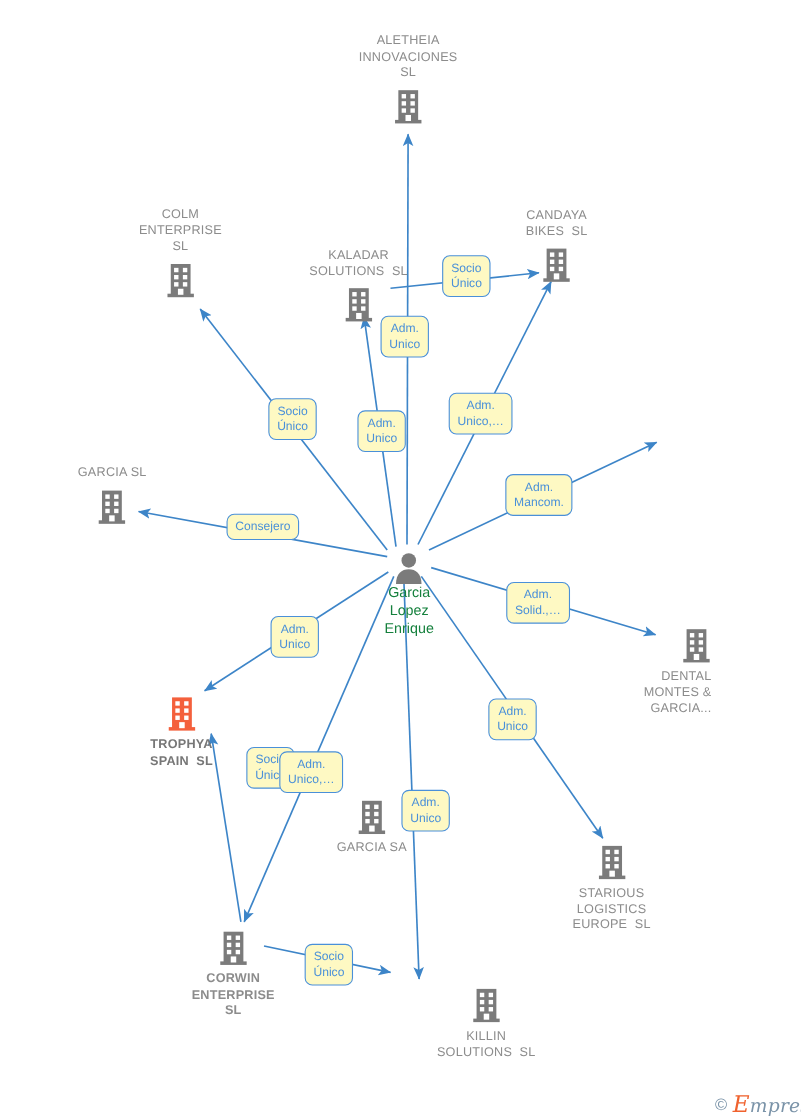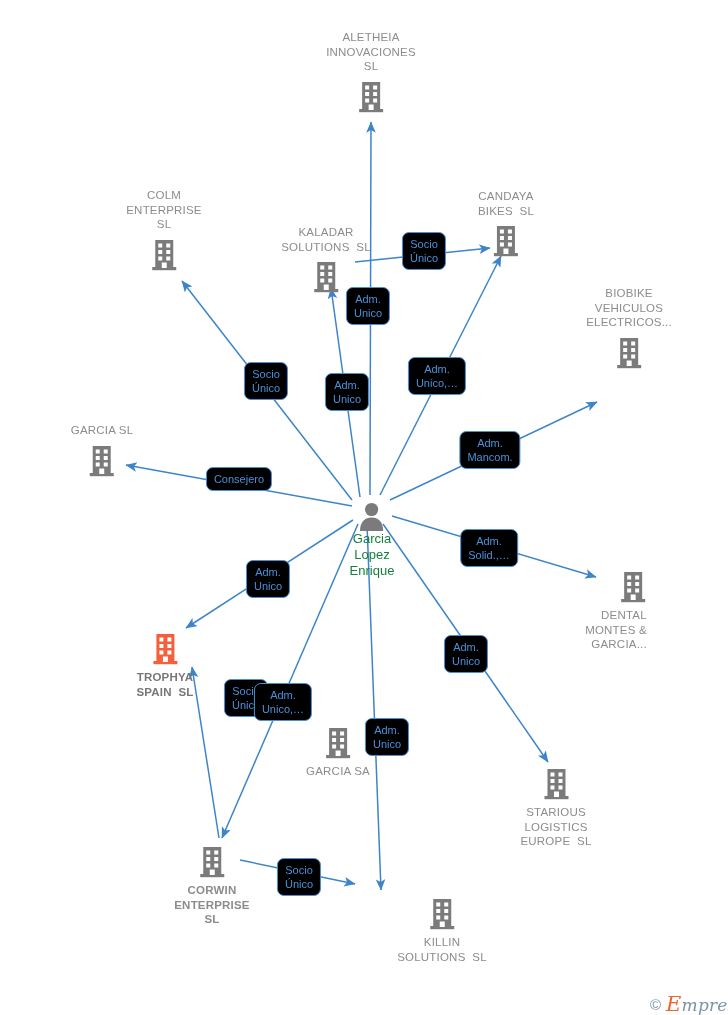--- a/index.html
+++ b/index.html
@@ -42,21 +42,21 @@
     letter-spacing: 0;
   }
   .node-icon {
     display: block;
     margin: 0 auto;
     line-height: 0;
   }
   .edge-label {
     position: absolute;
     transform: translate(-50%, -50%);
-    background: #000000;
+    background: #fef9c3;
     border: 1.3px solid #4a90d9;
     border-radius: 7px;
     color: #4a90d9;
     font-size: 11px;
     line-height: 14px;
     text-align: center;
     padding: 4px 7px 4px 7px;
     white-space: nowrap;
   }
   .watermark {
@@ -190,40 +190,20 @@
             <rect x="8" y="12" width="4" height="4"></rect>
             <rect x="16" y="12" width="4" height="4"></rect>
             <rect x="8" y="18.5" width="4" height="4"></rect>
             <rect x="16" y="18.5" width="4" height="4"></rect>
             <rect x="11.5" y="24.5" width="5" height="5.5"></rect>
           </g>
         </svg>
     </div>
   </div>
 
-  <div class="node" style="left:629px; top:286px;">
-    <div class="node-label">BIOBIKE<br>VEHICULOS<br>ELECTRICOS...</div>
-    <div class="node-icon" style="margin-top:6px;">
-      <svg width="28" height="34" viewBox="0 0 28 34">
-          <g fill="#7b7b7b">
-            <rect x="5" y="2" width="18" height="28"></rect>
-            <rect x="2" y="29" width="24" height="3.2"></rect>
-          </g>
-          <g fill="#ffffff">
-            <rect x="8" y="5.5" width="4" height="4"></rect>
-            <rect x="16" y="5.5" width="4" height="4"></rect>
-            <rect x="8" y="12" width="4" height="4"></rect>
-            <rect x="16" y="12" width="4" height="4"></rect>
-            <rect x="8" y="18.5" width="4" height="4"></rect>
-            <rect x="16" y="18.5" width="4" height="4"></rect>
-            <rect x="11.5" y="24.5" width="5" height="5.5"></rect>
-          </g>
-        </svg>
-    </div>
-  </div>
 
   <div class="node" style="left:102px; top:423px;">
     <div class="node-label">GARCIA SL</div>
     <div class="node-icon" style="margin-top:6px;">
       <svg width="28" height="34" viewBox="0 0 28 34">
           <g fill="#7b7b7b">
             <rect x="5" y="2" width="18" height="28"></rect>
             <rect x="2" y="29" width="24" height="3.2"></rect>
           </g>
           <g fill="#ffffff">

